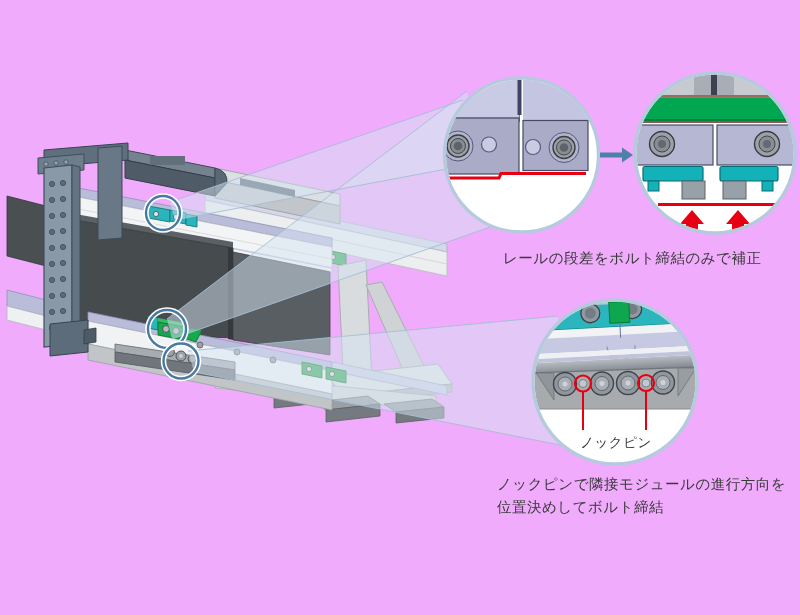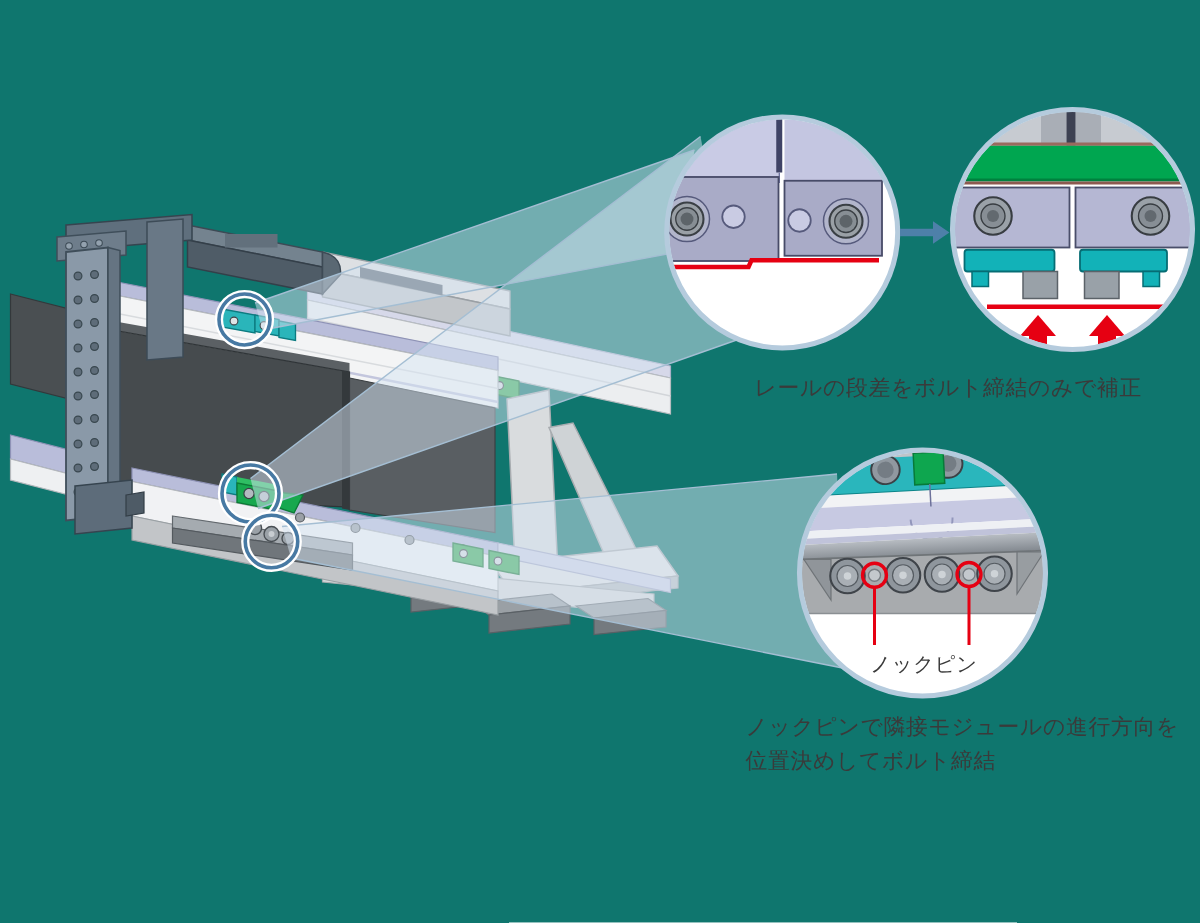--- a/index.html
+++ b/index.html
@@ -1,16 +1,16 @@
 <!DOCTYPE html>
 <html><head>
 <meta charset="utf-8">
 <style>
   html,body{margin:0;padding:0;background:#ffffff;}
-  .stage{position:relative;width:800px;height:615px;background:#0f766e;overflow:hidden;
+  .stage{position:relative;width:800px;height:615px;background:#f0abfc;overflow:hidden;
          font-family:"Liberation Sans","DejaVu Sans",sans-serif;}
   svg{display:block;}
   text{font-family:"Liberation Sans","DejaVu Sans",sans-serif;fill:#3a3a3a;}
   .caption{font-size:14.5px;letter-spacing:0.5px;}
   .pinlabel{font-size:13.5px;letter-spacing:0.5px;}
 </style>
 </head>
 <body>
 
 <div class="stage">

